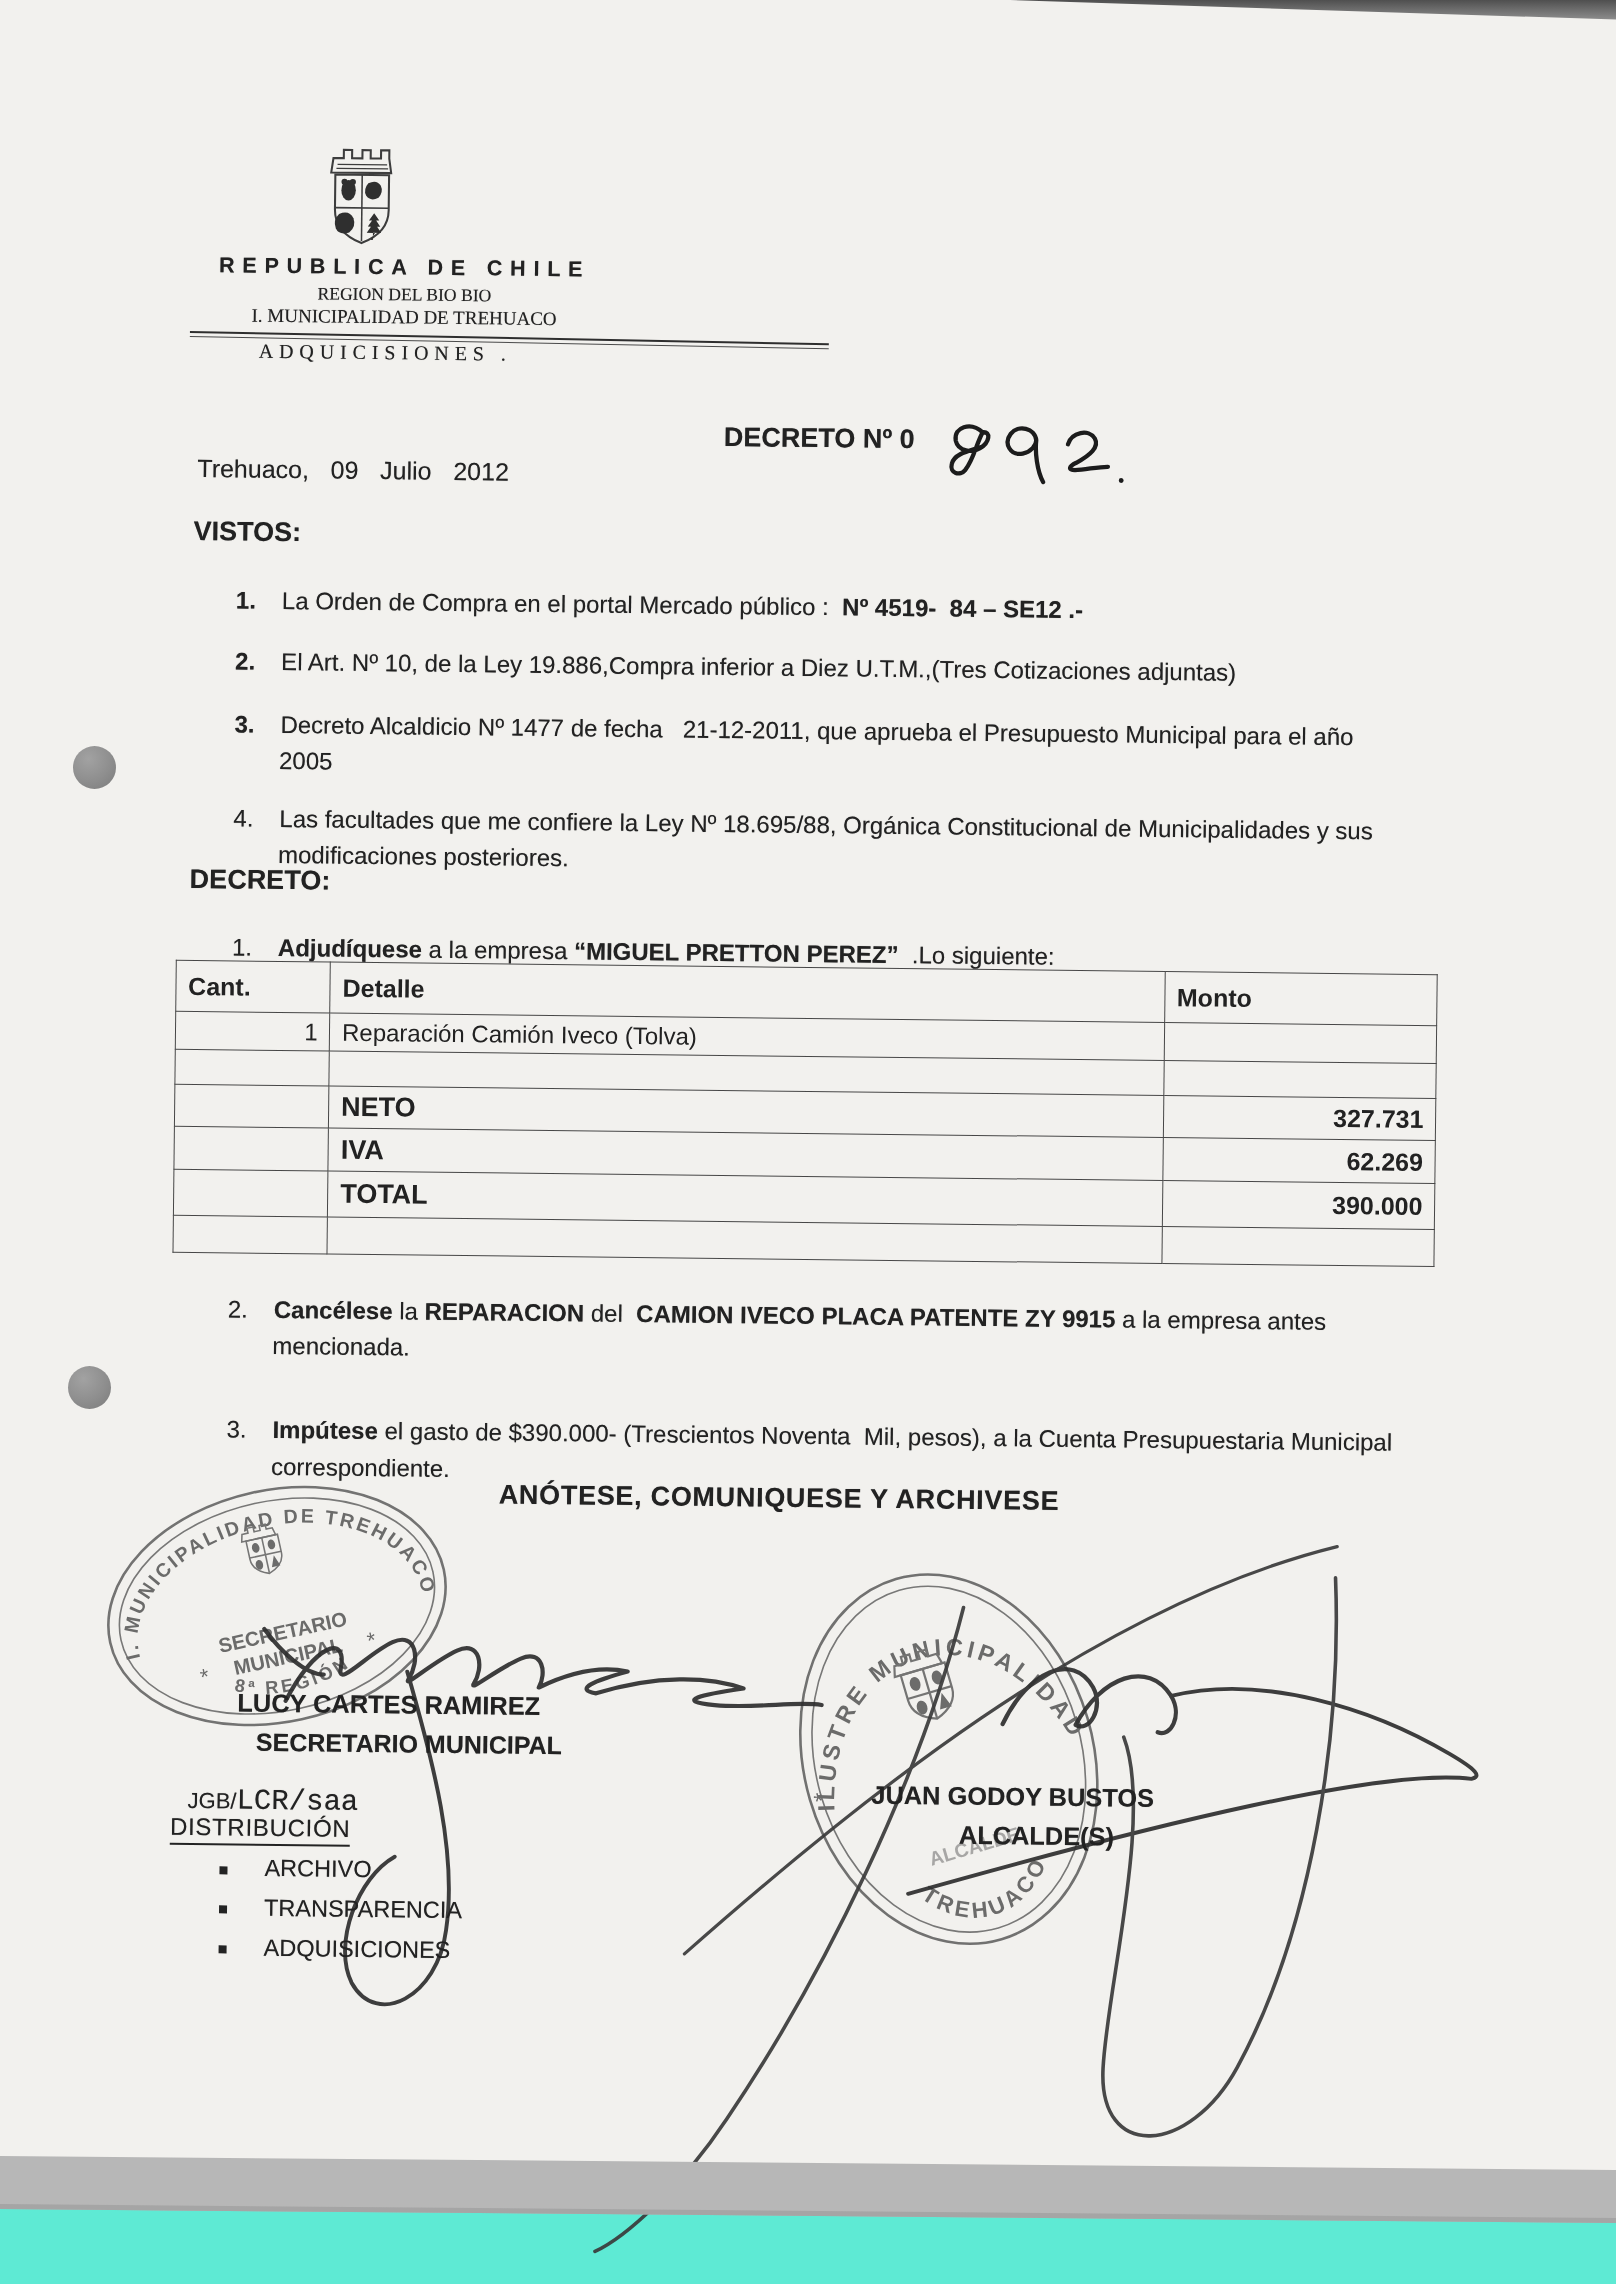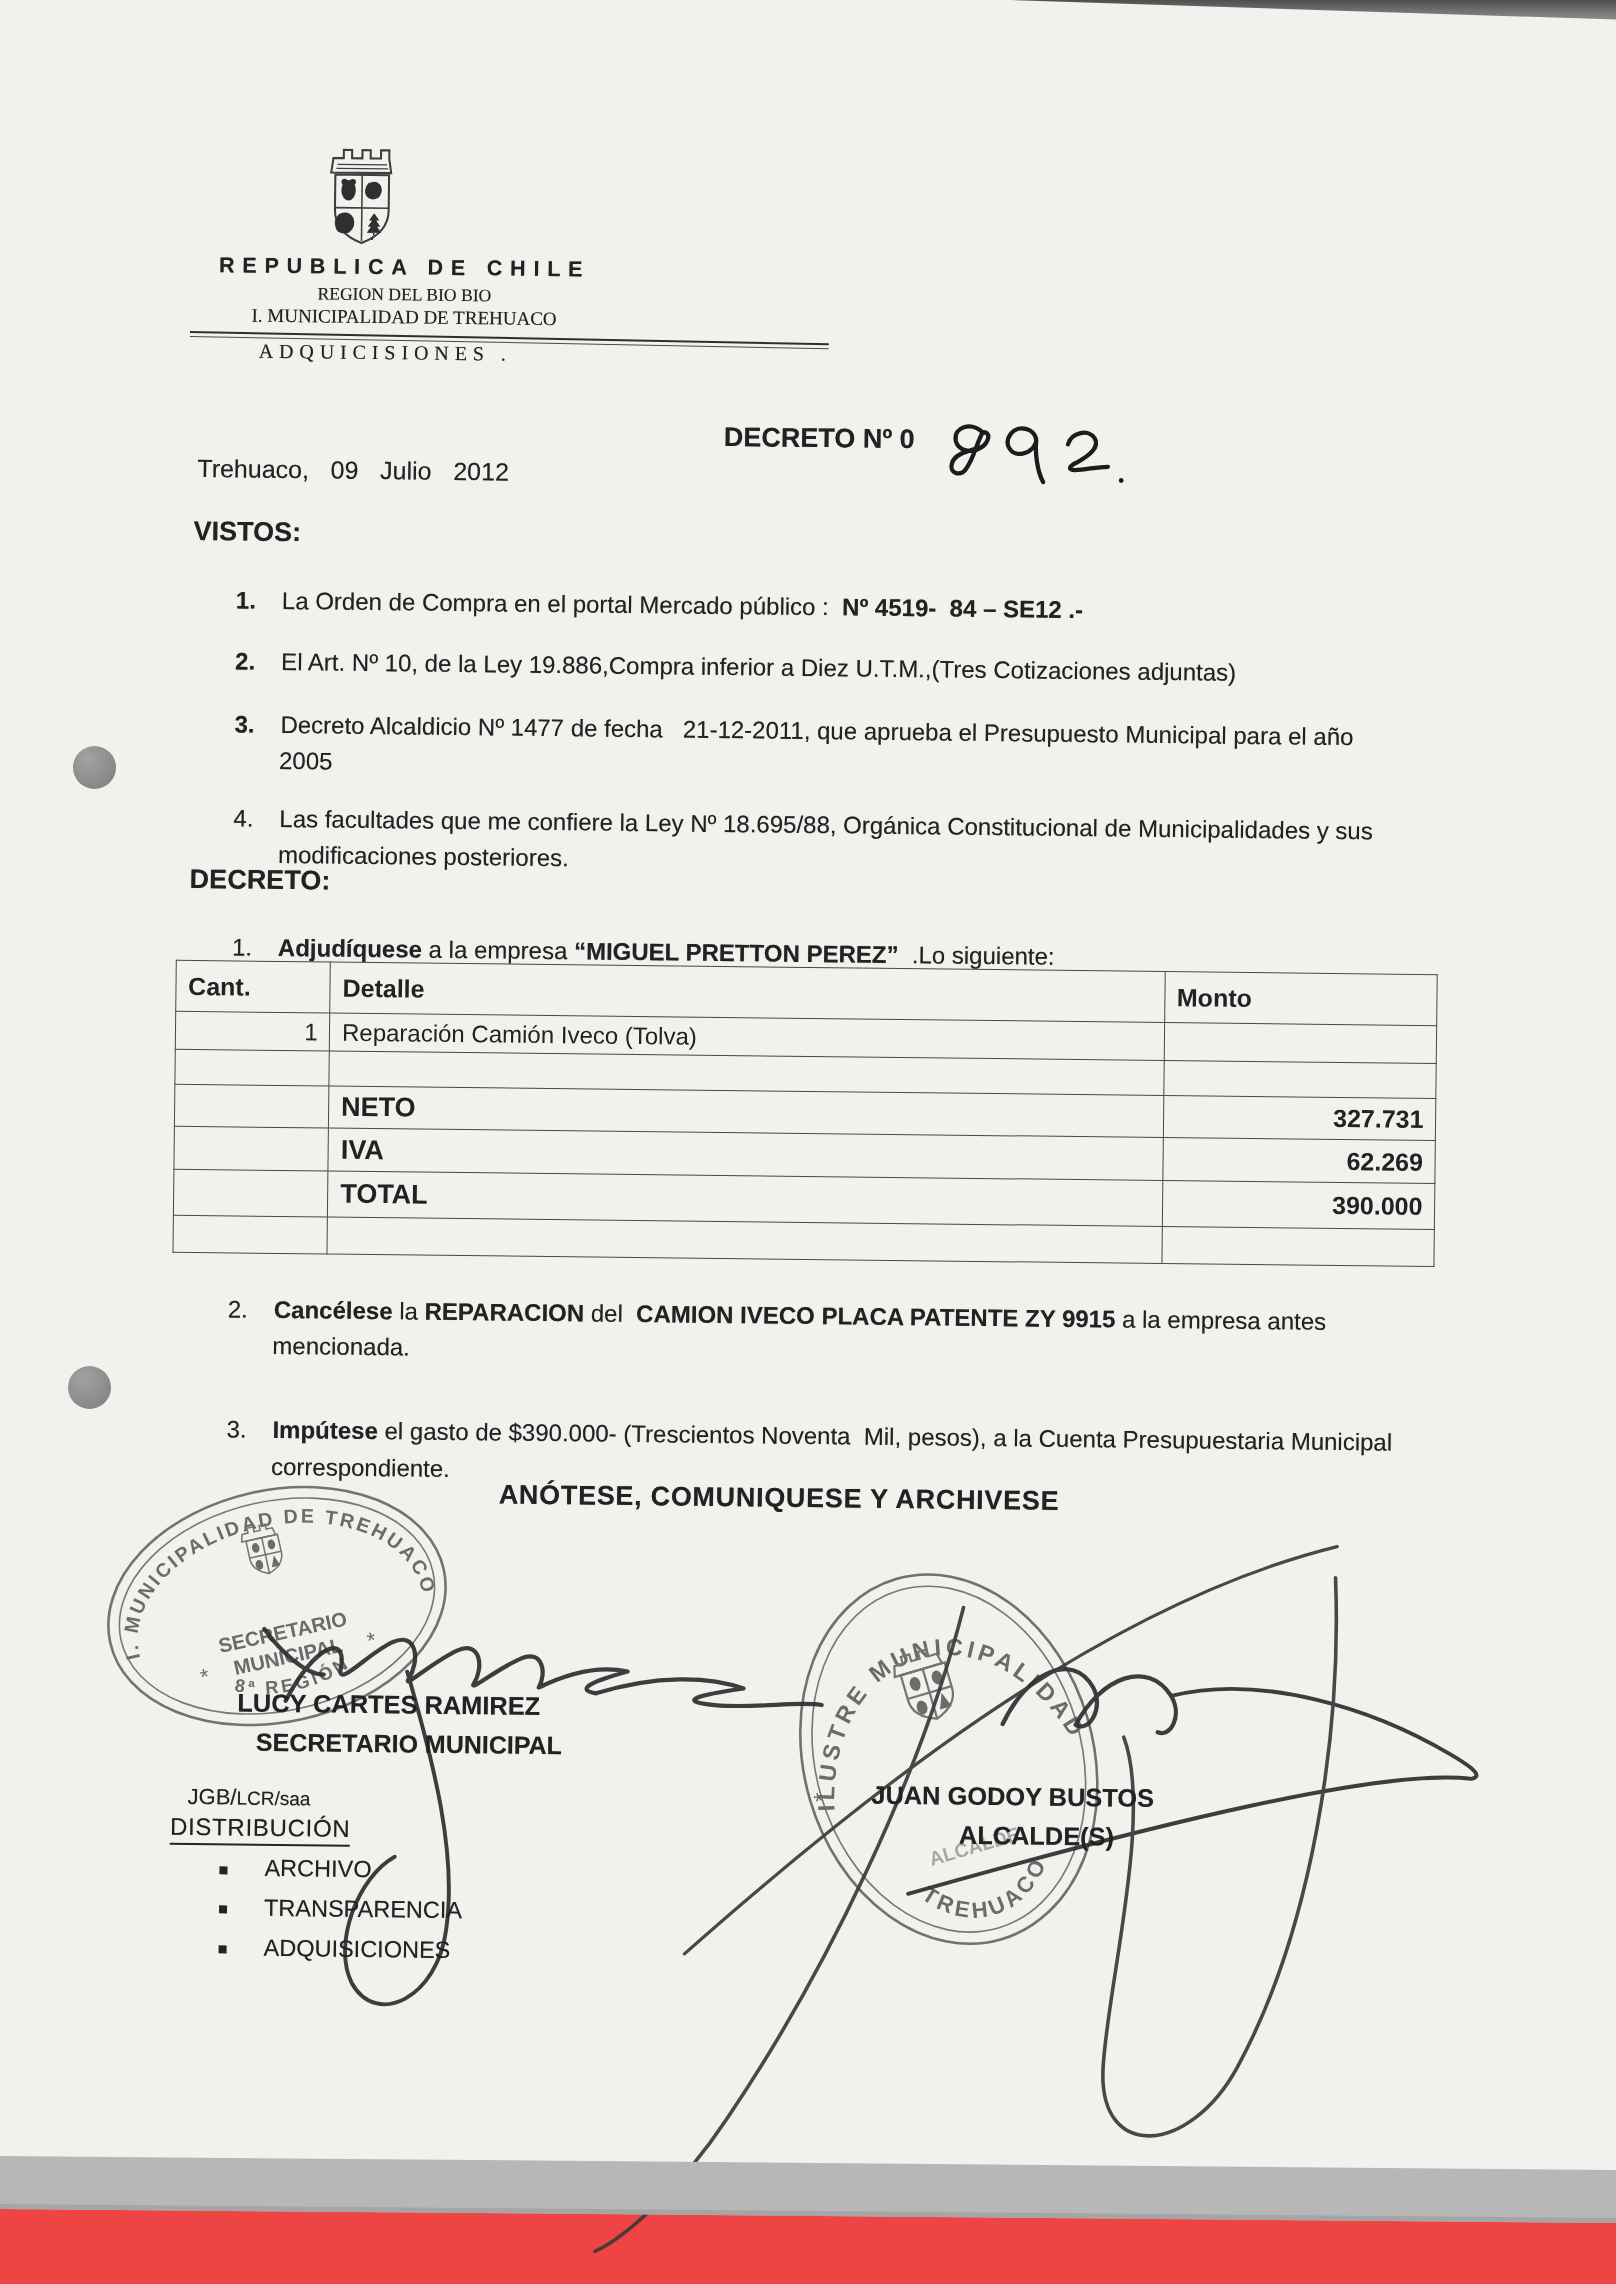--- a/index.html
+++ b/index.html
@@ -1,16 +1,16 @@
 <!DOCTYPE html>
 <html style="font-size:10.4px"><head>
 <meta charset="utf-8">
 <style>
   html,body{margin:0;padding:0;background:#e8e8e8;}
-  .page{position:relative;width:1617px;height:2284px;background:#ef4444;overflow:hidden;
+  .page{position:relative;width:1617px;height:2284px;background:#5eead4;overflow:hidden;
         font-family:"Liberation Sans",sans-serif;color:#222;}
   .paper{position:absolute;left:0;top:0;width:1617px;height:2182px;background:#f2f1ee;}
   .edge-top{position:absolute;top:0;left:1010px;width:606px;height:19.6px;
             clip-path:polygon(0 0,100% 0,100% 100%);
             background:linear-gradient(to bottom,#4f4f4f,#8e8e8e);}
   .edge-bottom{position:absolute;top:2163px;left:-9px;width:1643px;height:48px;
                background:#b7b7b7;border-bottom:5.2px solid #a5a5a5;transform:rotate(0.5deg);}
   .content{position:absolute;inset:0;transform:rotate(0.65deg);transform-origin:196px 326px;}
   .abs{position:absolute;white-space:pre;}
   .soft{text-shadow:0 0 0.7px rgba(35,35,35,.45);}
@@ -256,21 +256,21 @@
         <path stroke-width="5.5" stroke="#3a3a3a" d="M 1500,2452 C 1436,2716 1294,3016 1146,3240 C 1076,3348 992,3424 946,3446"></path>
       </g>
     </svg>
 
     <div class="sig-name soft" style="left:253px;top:1688px;">LUCY CARTES RAMIREZ</div>
     <div class="sig-name soft" style="left:272px;top:1727px;font-size:25px;">SECRETARIO MUNICIPAL</div>
     <div class="sig-name soft" style="left:888px;top:1773px;">JUAN GODOY BUSTOS</div>
     <div class="sig-name soft" style="left:976px;top:1812px;">ALCALDE(S)</div>
 
     <div class="abs soft" style="left:187px;top:1773px;">
-      <span style="font-size:22px;">JGB/</span><span style="font-size:19px;">LCR/saa</span>
+      <span style="font-size:22px;">JGB/</span><span style="font-size:29px;font-family:Liberation Mono, monospace;">LCR/saa</span>
     </div>
     <div class="dist-title soft" style="left:187px;top:1813px;">DISTRIBUCIÓN</div>
 
     <span class="bullet" style="left:237px;top:1866px;"></span>
     <div class="dist-item soft" style="left:282px;top:1854px;">ARCHIVO</div>
     <span class="bullet" style="left:237px;top:1905px;"></span>
     <div class="dist-item soft" style="left:282px;top:1894px;">TRANSPARENCIA</div>
     <span class="bullet" style="left:237px;top:1945px;"></span>
     <div class="dist-item soft" style="left:282px;top:1934px;">ADQUISICIONES</div>
 

